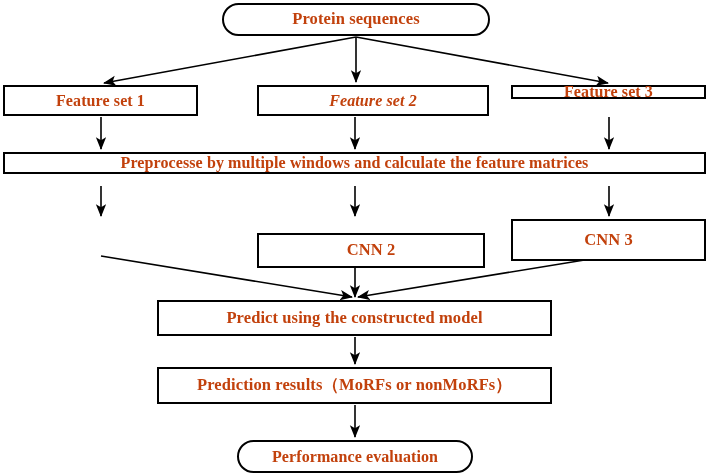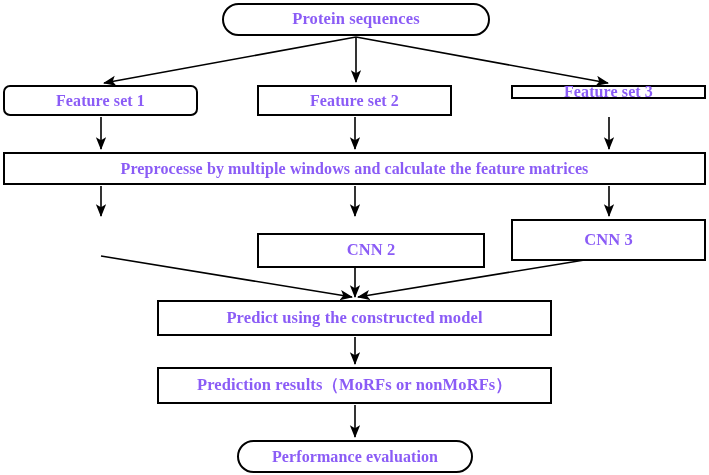--- a/index.html
+++ b/index.html
@@ -29,35 +29,35 @@
     box-sizing: border-box;
     border: 2px solid #000000;
     background: #ffffff;
     display: flex;
     align-items: center;
     justify-content: center;
     z-index: 2;
   }
   .node .label {
     font-weight: bold;
-    color: #8b5cf6;
+    color: #c2410c;
     letter-spacing: 0.1px;
     white-space: nowrap;
     text-align: right;
     line-height: 1;
   }
   .rect { border-radius: 0; }
   .stadium { border-radius: 999px; }
 
   
   .n-protein    { left: 222px; top: 3px;   width: 268px; height: 33px; }
-  .n-fs1        { left: 3px;   top: 85px;  width: 195px; height: 31px; border-radius: 7px; }
-  .n-fs2        { left: 257px; top: 85px;  width: 195px; height: 31px; }
+  .n-fs1        { left: 3px;   top: 85px;  width: 195px; height: 31px; }
+  .n-fs2        { left: 257px; top: 85px;  width: 232px; height: 31px; font-style: italic; }
   .n-fs3        { left: 511px; top: 85px;  width: 195px; height: 14px; }
-  .n-preprocess { left: 3px;   top: 152px; width: 703px; height: 33px; }
+  .n-preprocess { left: 3px;   top: 152px; width: 703px; height: 22px; }
   .n-cnn1       { left: 3px;   top: 219px; width: 195px; height: 35px; }
   .n-cnn2       { left: 257px; top: 233px; width: 228px; height: 35px; }
   .n-cnn3       { left: 511px; top: 219px; width: 195px; height: 42px; }
   .n-predict    { left: 157px; top: 300px; width: 395px; height: 36px; }
   .n-results    { left: 157px; top: 367px; width: 395px; height: 37px; }
   .n-perf       { left: 237px; top: 440px; width: 236px; height: 33px; }
 
   .fs-17 { font-size: 16.5px; }
   .fs-16 { font-size: 16px; }
 </style>

